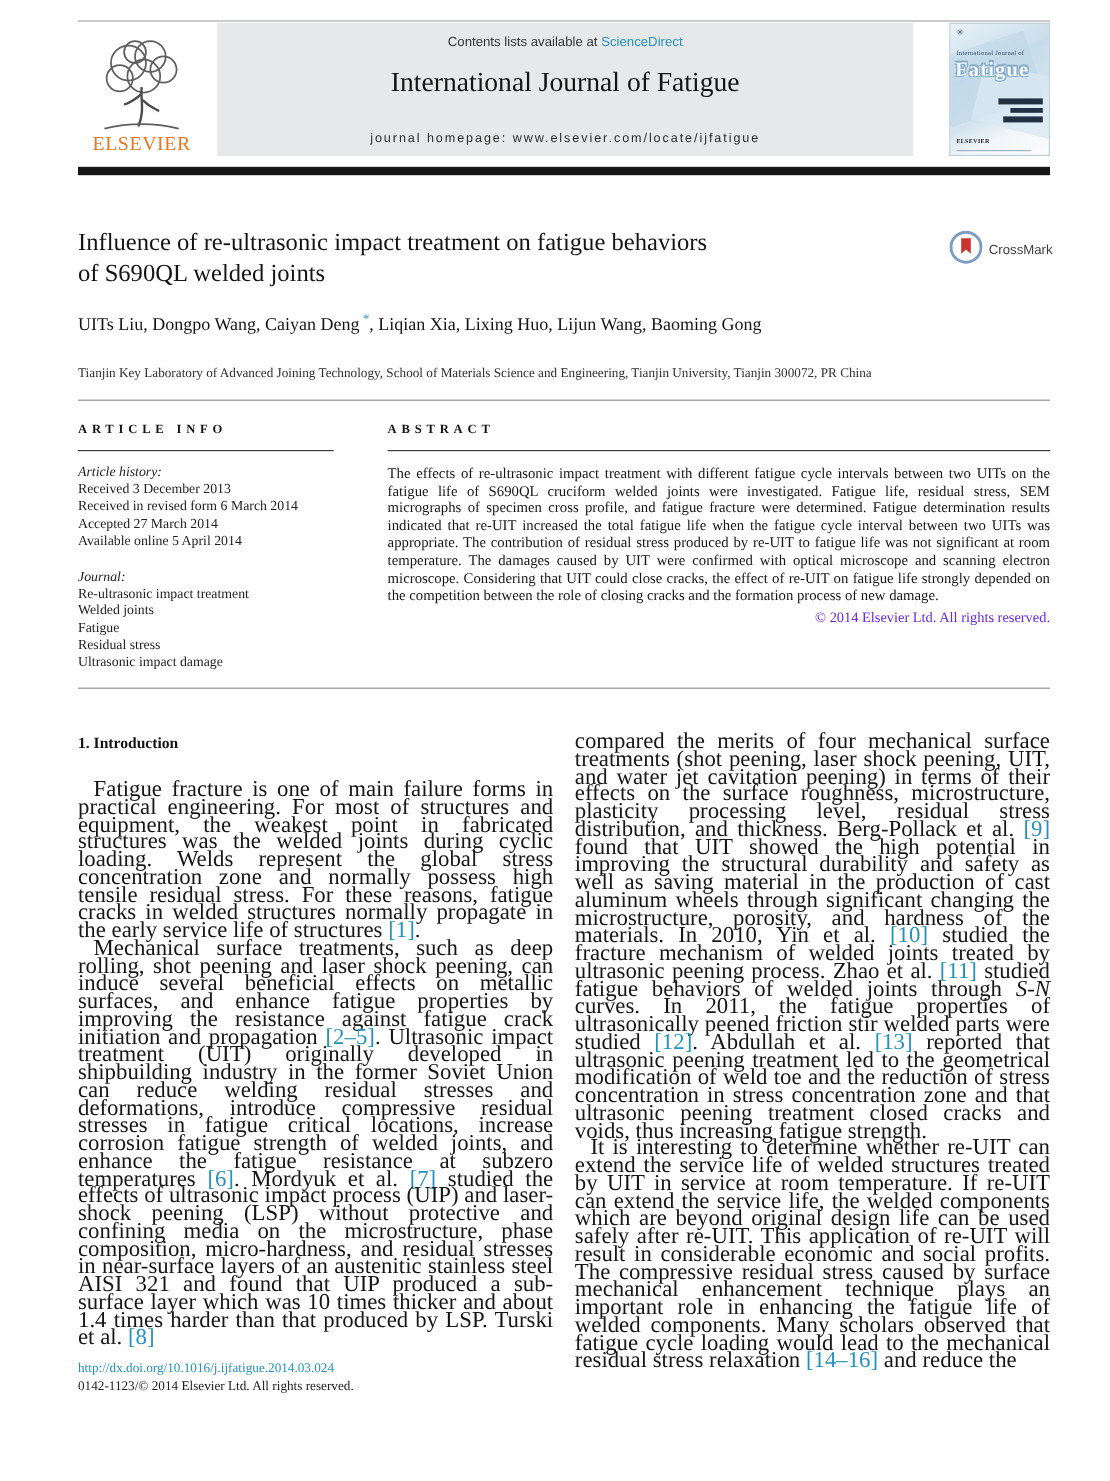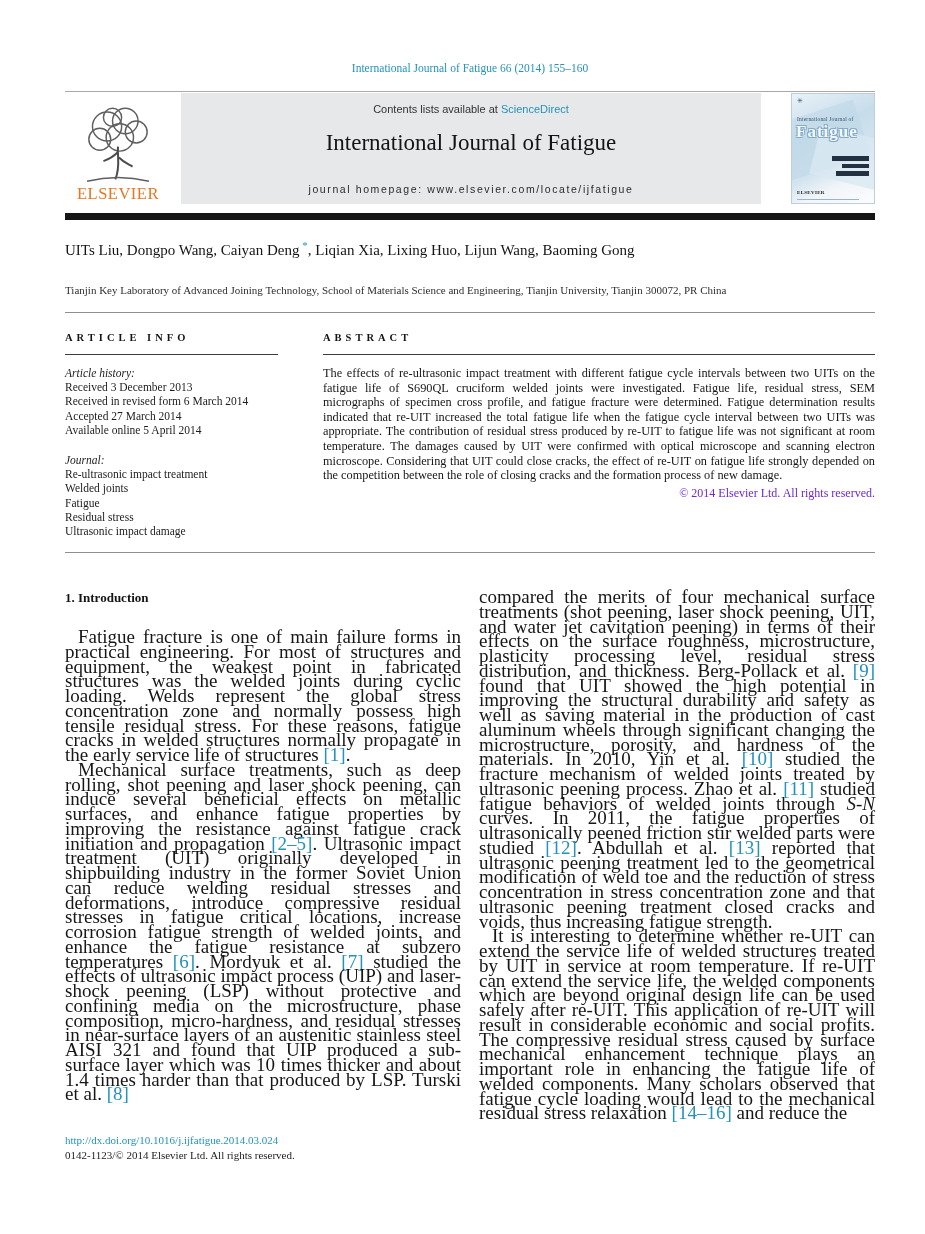--- a/index.html
+++ b/index.html
@@ -113,21 +113,20 @@
   .page-footer{position:absolute;left:65px;top:1133px;font-size:11px;line-height:15px;}
   .doi-link{color:var(--link);}
   .issn-line{color:#1c1c1c;}
 </style>
 </head>
 <body>
 
 <div class="page">
 
   <div class="content">
-    <div class="journal-ref">International Journal of Fatigue 66 (2014) 155–160</div>
     <div class="top-rule"></div>
 
     <div class="header-row">
       <div class="logo-box">
         <span>
           <svg width="92" height="82" viewBox="0 0 100 90">
             <g fill="none" stroke="#5f5f5f" stroke-width="1.6">
               <circle cx="38" cy="28" r="16"></circle>
               <circle cx="58" cy="22" r="14"></circle>
               <circle cx="70" cy="34" r="12"></circle>
@@ -165,20 +164,35 @@
           <div class="badge-2"></div>
           <div class="badge-3"></div>
         </div>
         <div class="cover-els">ELSEVIER</div>
         <div class="cover-footline"></div>
       </div>
     </div>
 
     <div class="black-bar"></div>
 
+    <div class="title-area">
+      <div class="article-title">
+        <div>Influence of re-ultrasonic impact treatment on fatigue behaviors</div>
+        <div>of S690QL welded joints</div>
+      </div>
+      <div class="crossmark">
+        <span>
+          <svg width="28" height="28" viewBox="0 0 28 28">
+            <circle cx="14" cy="14" r="12.5" fill="#ffffff" stroke="#7d9cc3" stroke-width="2.4"></circle>
+            <path d="M10 6.5 h8 v13 l-4 -3.6 l-4 3.6 z" fill="#c5352c"></path>
+          </svg>
+        </span>
+        <span class="crossmark-label">CrossMark</span>
+      </div>
+    </div>
 
     <div class="authors"><span>UITs Liu, Dongpo Wang, Caiyan Deng</span><sup class="lnk"> *</sup><span>, Liqian Xia, Lixing Huo, Lijun Wang, Baoming Gong</span></div>
     <div class="affiliation">Tianjin Key Laboratory of Advanced Joining Technology, School of Materials Science and Engineering, Tianjin University, Tianjin 300072, PR China</div>
 
     <div class="full-rule"></div>
 
     <div class="meta">
       <div>
         <div class="meta-heading">ARTICLE INFO</div>
         <div class="sub-rule"></div>

